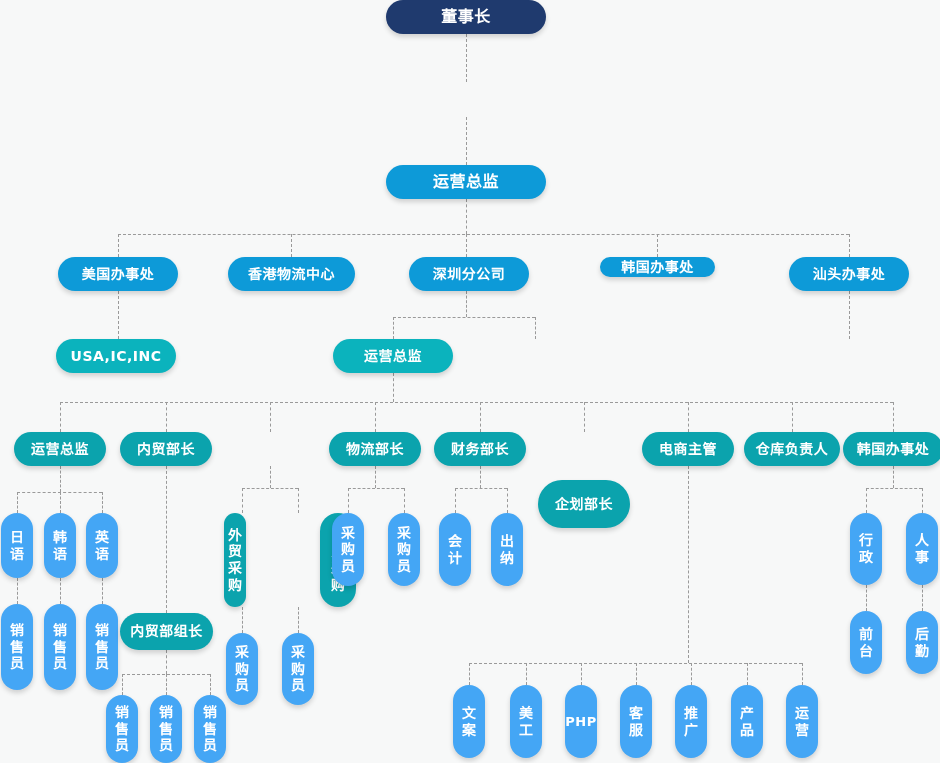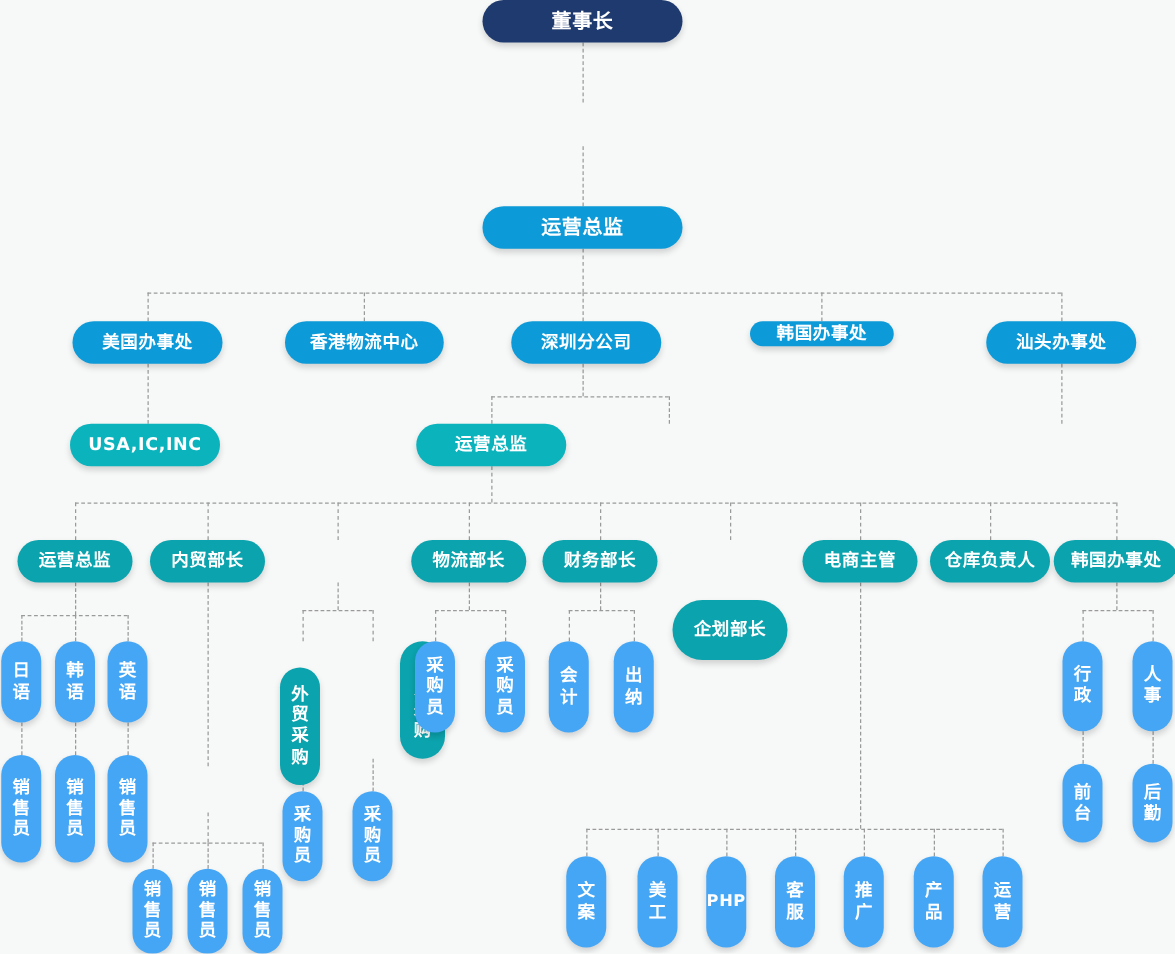--- a/index.html
+++ b/index.html
@@ -228,32 +228,35 @@
   <div class="node lv-light vert f14" style="left:1px; top:604px; width:32px; height:86px;">
     <span>销售员</span>
   </div>
   <div class="node lv-light vert f14" style="left:44px; top:604px; width:32px; height:86px;">
     <span>销售员</span>
   </div>
   <div class="node lv-light vert f14" style="left:86px; top:604px; width:32px; height:86px;">
     <span>销售员</span>
   </div>
 
+  <div class="node lv-teal f14" style="left:120px; top:613px; width:93px; height:37px;">
+    <span>内贸部组长</span>
+  </div>
 
   <div class="node lv-light vert f14" style="left:106px; top:695px; width:32px; height:68px;">
     <span>销售员</span>
   </div>
   <div class="node lv-light vert f14" style="left:150px; top:695px; width:32px; height:68px;">
     <span>销售员</span>
   </div>
   <div class="node lv-light vert f14" style="left:194px; top:695px; width:32px; height:68px;">
     <span>销售员</span>
   </div>
 
-  <div class="node lv-teal vert f14" style="left:224px; top:534px; width:32px; height:94px;">
+  <div class="node lv-teal vert f14" style="left:224px; top:513px; width:22px; height:94px;">
     <span>外贸采购</span>
   </div>
   <div class="node lv-teal vert f14" style="left:280px; top:513px; width:36px; height:94px;margin-left:40px;">
     <span>内贸采购</span>
   </div>
   <div class="node lv-light vert f14" style="left:226px; top:633px; width:32px; height:72px;">
     <span>采购员</span>
   </div>
   <div class="node lv-light vert f14" style="left:282px; top:633px; width:32px; height:72px;">
     <span>采购员</span>

